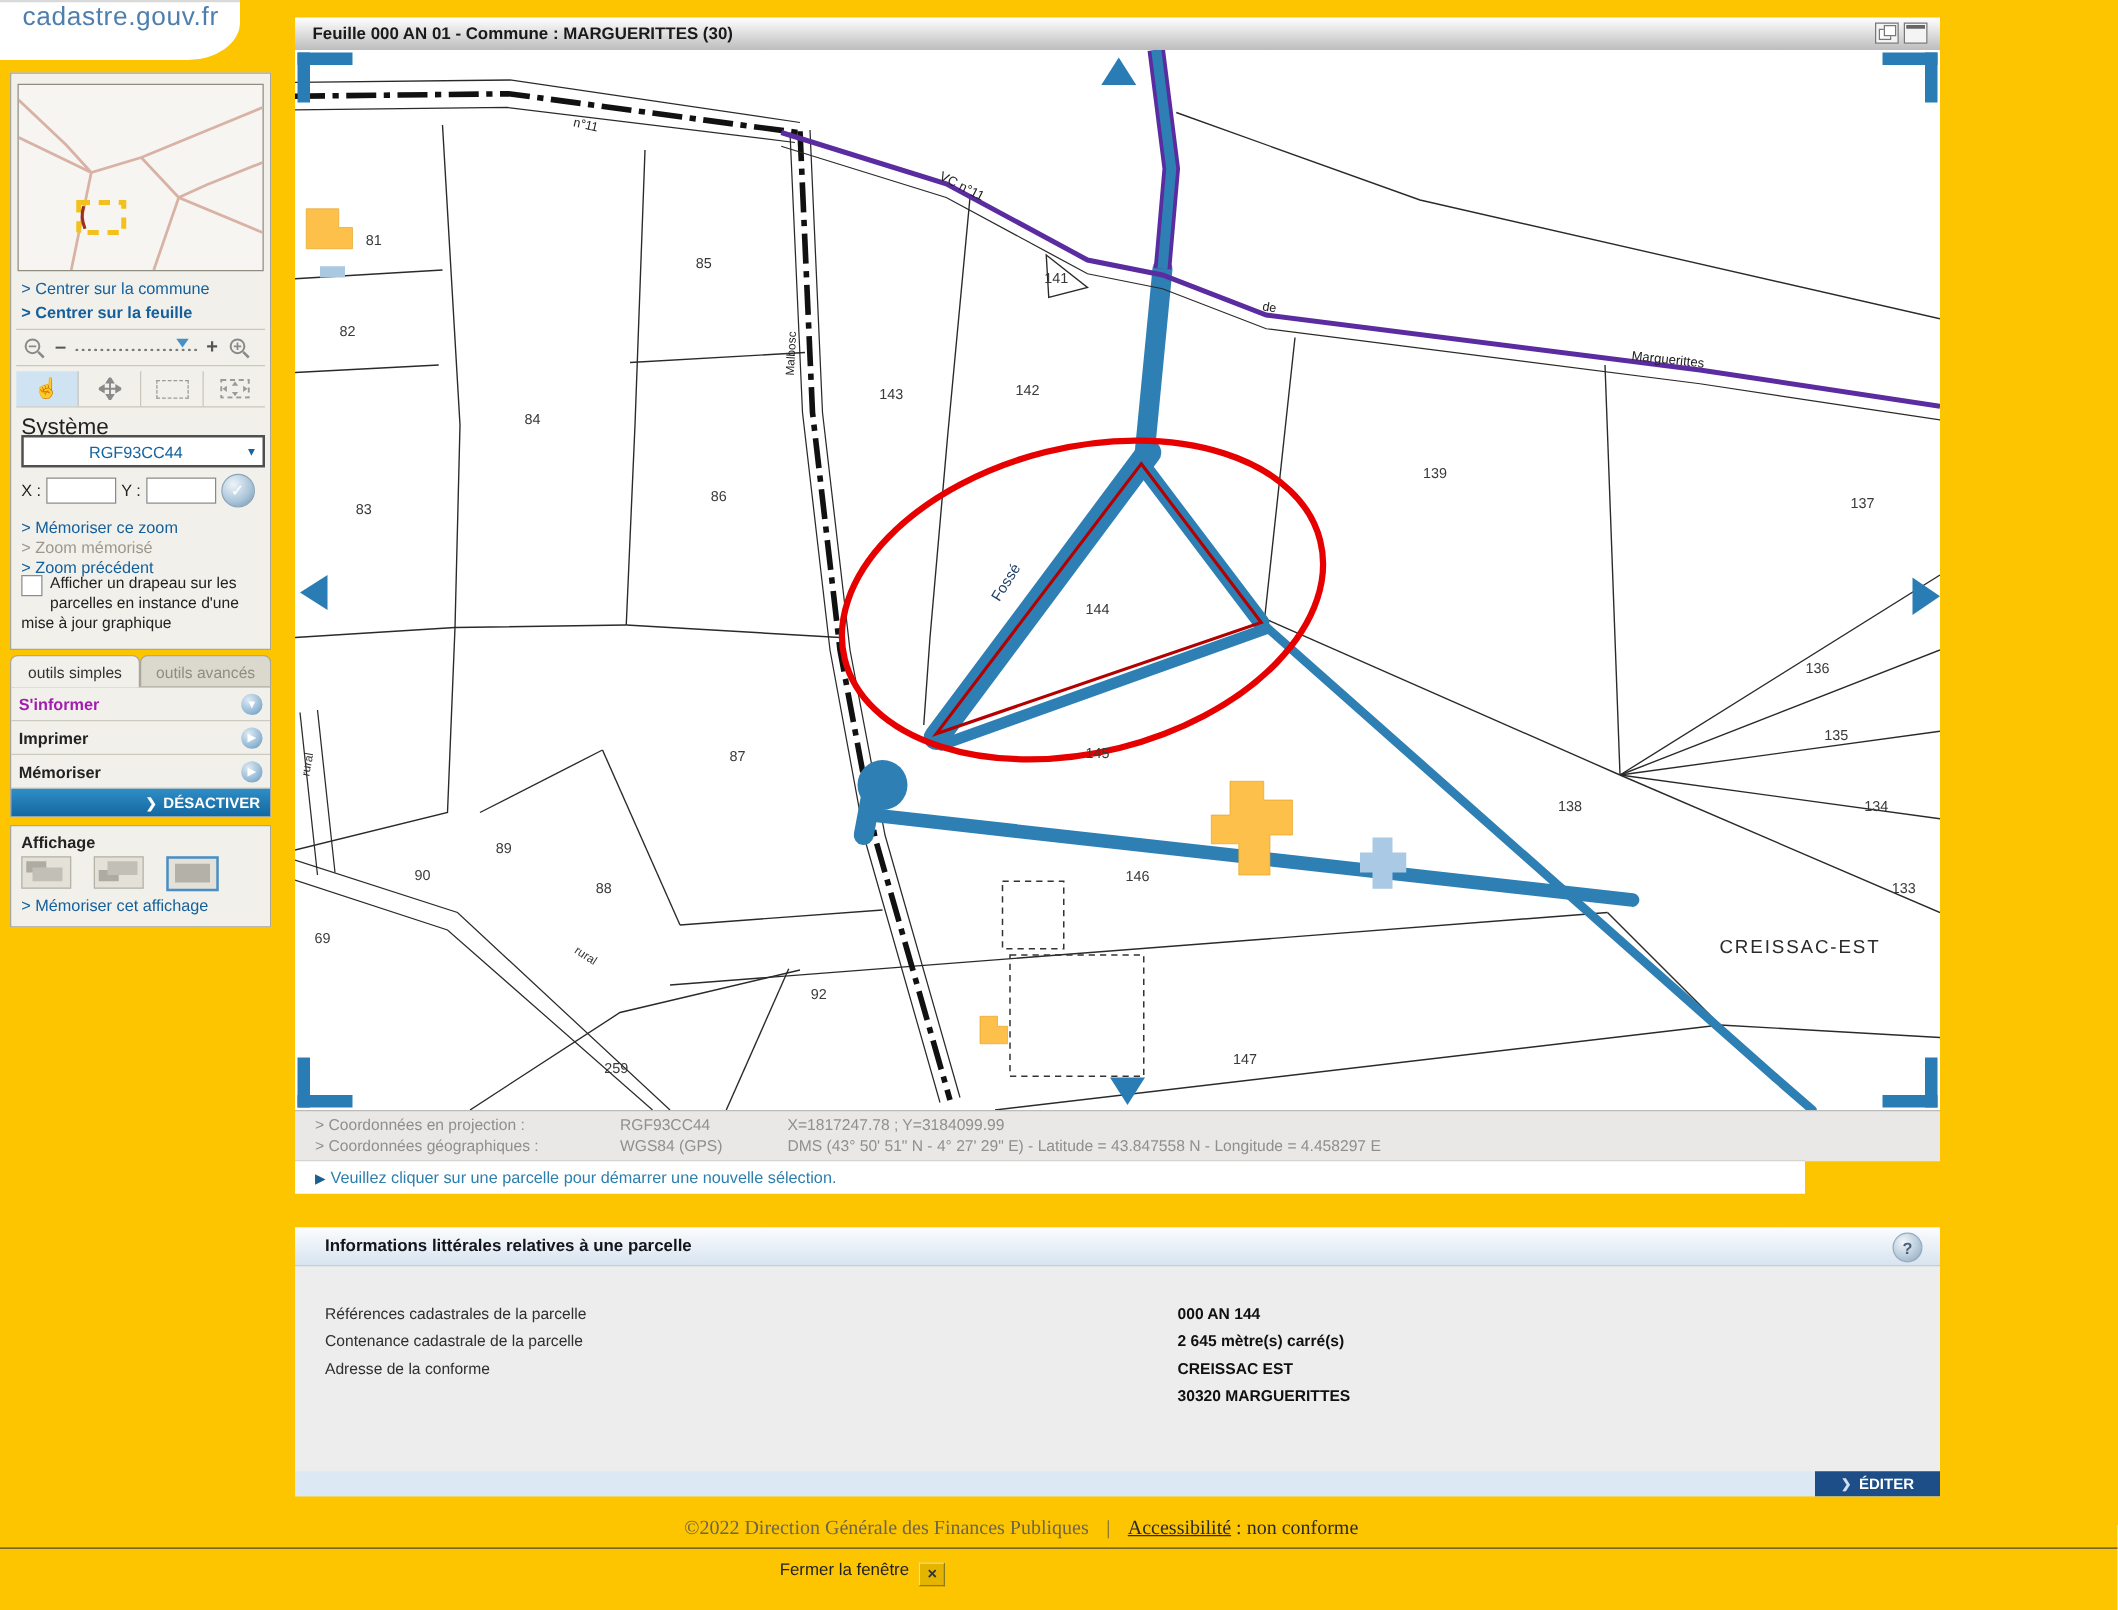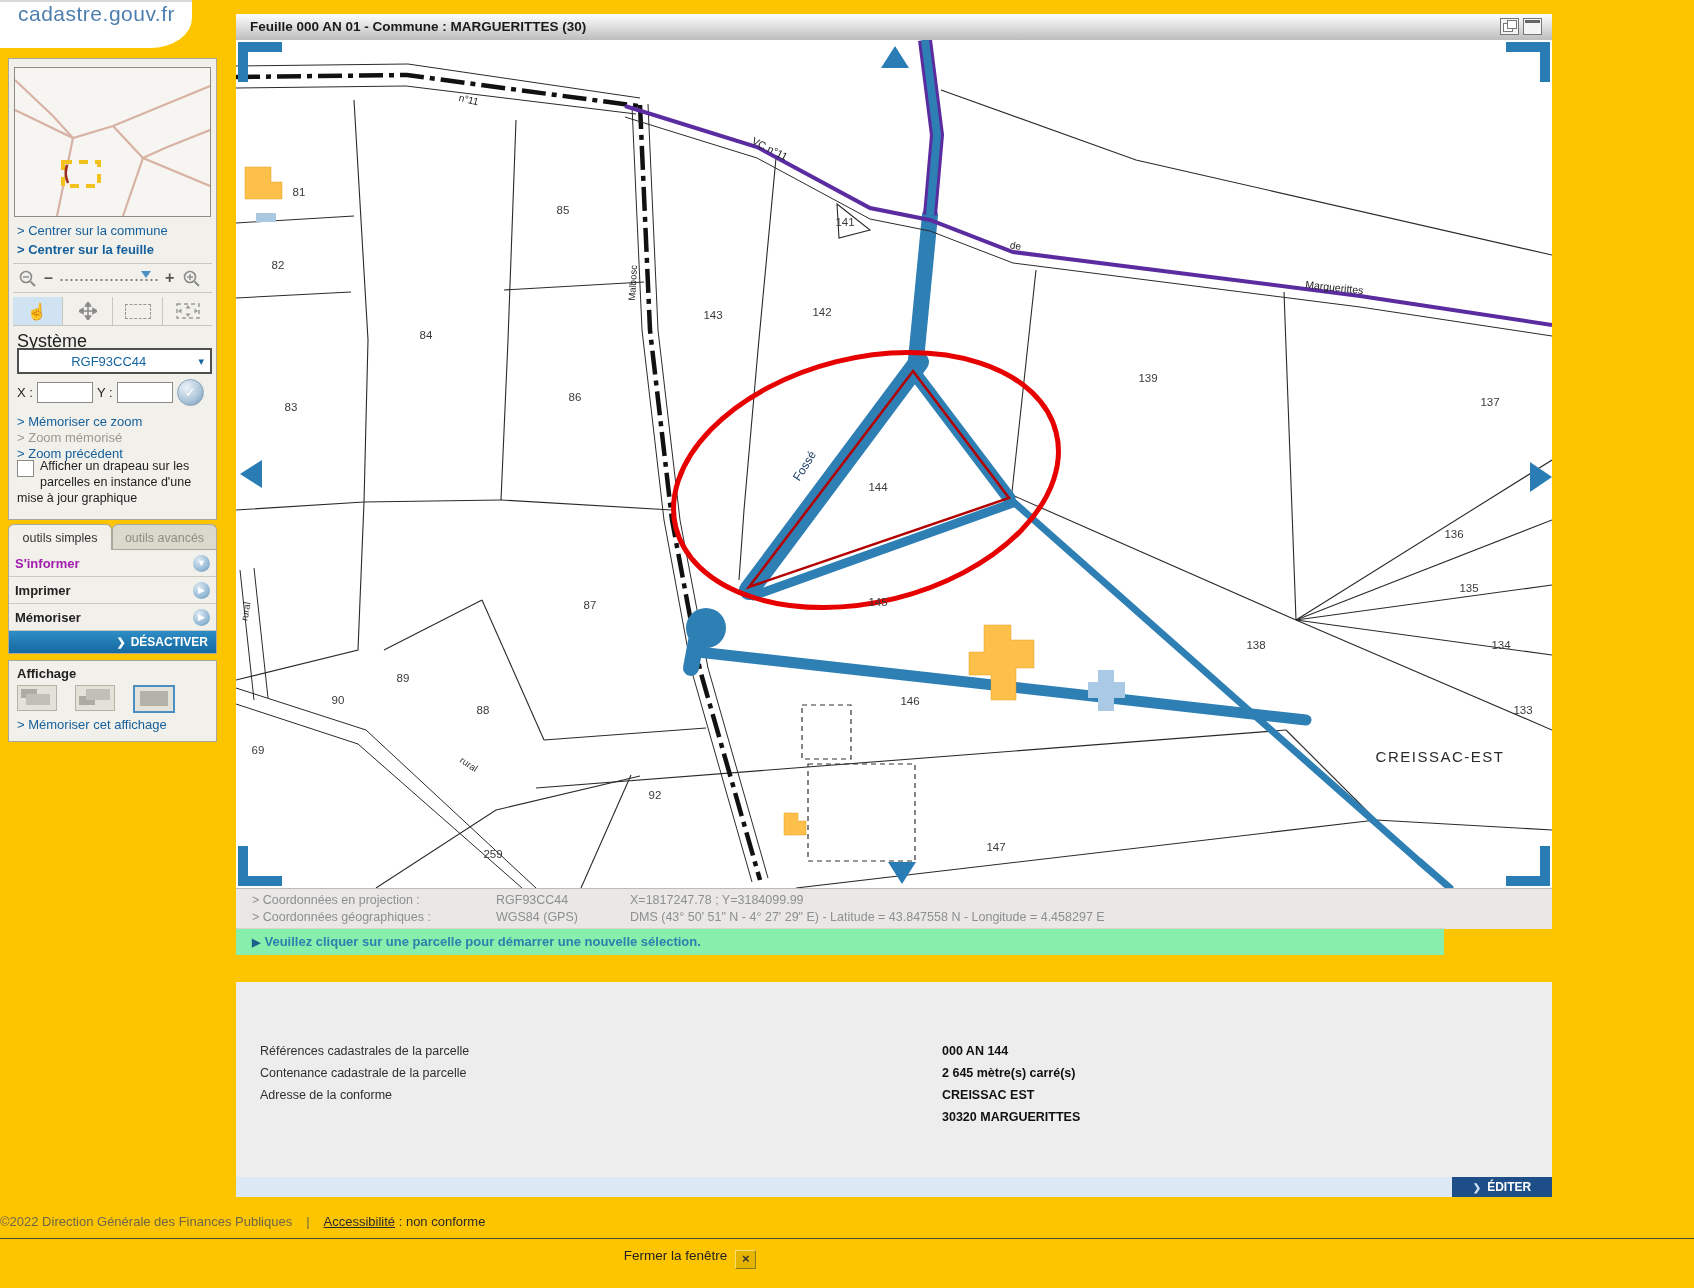--- a/index.html
+++ b/index.html
@@ -75,37 +75,37 @@
   .plabel{font-family:"Liberation Sans",sans-serif;font-size:11.5px;fill:#3a3a3a;text-anchor:middle;}
   .rlabel{font-family:"Liberation Sans",sans-serif;text-anchor:middle;}
   #arealabel{font-family:"Liberation Sans",sans-serif;font-size:15px;letter-spacing:1.5px;fill:#2a2a2a;text-anchor:middle;}
 
   
   #coords{left:236px;top:888px;width:1316px;height:40px;background:#e9e8e6;border-top:1px solid #bbb;font-size:12.5px;color:#8f8f8f;}
   .crow{position:absolute;left:0;width:100%;height:20px;}
   .crow .c1{position:absolute;left:16px;}
   .crow .c2{position:absolute;left:260px;}
   .crow .c3{position:absolute;left:394px;}
-  #msgbar{left:236px;top:928px;width:1208px;height:26px;background:#86efac;border-top:1px solid #d5d4d0;font-weight:bold;}
+  #msgbar{left:236px;top:928px;width:1208px;height:26px;background:#ffffff;border-top:1px solid #d5d4d0;}
   #msgbar .m{position:absolute;left:16px;top:5px;font-size:13px;color:#2d7fae;}
   #msgbar .ar{color:#1c5f8f;margin-right:4px;font-size:11px;}
 
   
   #infopanel{left:236px;top:982px;width:1316px;height:215px;background:#ededed;}
   #infohead{position:absolute;left:0;top:0;width:100%;height:30px;background:linear-gradient(#fbfcfe,#d7e4f0);border-bottom:1px solid #c2cfdb;}
   #infohead .t{position:absolute;left:24px;top:7px;font-size:13.5px;font-weight:bold;color:#14141a;}
   #helpicon{position:absolute;right:14px;top:4px;width:22px;height:22px;border-radius:50%;background:radial-gradient(circle at 35% 30%,#f2f6fa,#b5c8d8 60%,#8aa4ba);border:1px solid #93aabf;color:#4a617a;font-weight:bold;font-size:13px;display:flex;align-items:center;justify-content:center;cursor:pointer;}
   .irow{position:absolute;font-size:12.5px;color:#2f2f2f;}
   .ival{position:absolute;font-size:12.5px;font-weight:bold;color:#101010;}
   #infofoot{position:absolute;left:0;bottom:0;width:100%;height:20px;background:#dce9f4;}
   #editer{position:absolute;right:0;bottom:0;width:100px;height:20px;background:#1d4e87;color:#fff;font-size:12px;font-weight:bold;display:flex;align-items:center;justify-content:center;gap:6px;cursor:pointer;}
   #editer .ar{font-size:10px;color:#cfe0f0;}
 
   
-  #footline{left:0;top:1214px;width:1634px;font-size:13px;color:#6e6648;}
+  #footline{left:0;top:1214px;width:1634px;text-align:center;font-size:16px;color:#6e6648;font-family:Liberation Serif, serif;}
   #footline .acc-link{color:#2b2b2b;}
   #footline .acc-link u{text-decoration:underline;}
   #footline .sep{margin:0 14px;color:#6e6648;}
   #foothr{left:0;top:1238px;width:1694px;height:0;border-top:1px solid #4a4a3a;}
   #closerow{left:560px;top:1248px;width:260px;text-align:center;font-size:13.5px;color:#222;}
   #closex{display:inline-block;width:19px;height:17px;background:#e5b400;border:1px solid #8a7a20;border-top-color:#f7dd70;border-left-color:#f7dd70;color:#333;font-weight:bold;font-size:13px;line-height:16px;text-align:center;vertical-align:-3px;margin-left:8px;cursor:pointer;}
 </style>
 </head>
 <body>
 
@@ -413,20 +413,24 @@
       <span class="c1">&gt; Coordonnées géographiques :</span>
       <span class="c2">WGS84 (GPS)</span>
       <span class="c3">DMS (43° 50' 51" N - 4° 27' 29" E) - Latitude = 43.847558 N - Longitude = 4.458297 E</span>
     </div>
   </div>
   <div id="msgbar" class="abs">
     <span class="m"><span class="ar">▶</span><span>Veuillez cliquer sur une parcelle pour démarrer une nouvelle sélection.</span></span>
   </div>
 
   <div id="infopanel" class="abs">
+    <div id="infohead">
+      <span class="t">Informations littérales relatives à une parcelle</span>
+      <div id="helpicon">?</div>
+    </div>
     <span class="irow" style="left:24px;top:62px;">Références cadastrales de la parcelle</span>
     <span class="ival" style="left:706px;top:62px;">000 AN 144</span>
     <span class="irow" style="left:24px;top:84px;">Contenance cadastrale de la parcelle</span>
     <span class="ival" style="left:706px;top:84px;">2 645 mètre(s) carré(s)</span>
     <span class="irow" style="left:24px;top:106px;">Adresse de la conforme</span>
     <span class="ival" style="left:706px;top:106px;">CREISSAC EST</span>
     <span class="ival" style="left:706px;top:128px;">30320 MARGUERITTES</span>
     <div id="infofoot"></div>
     <div id="editer">
       <span class="ar">❯</span>

